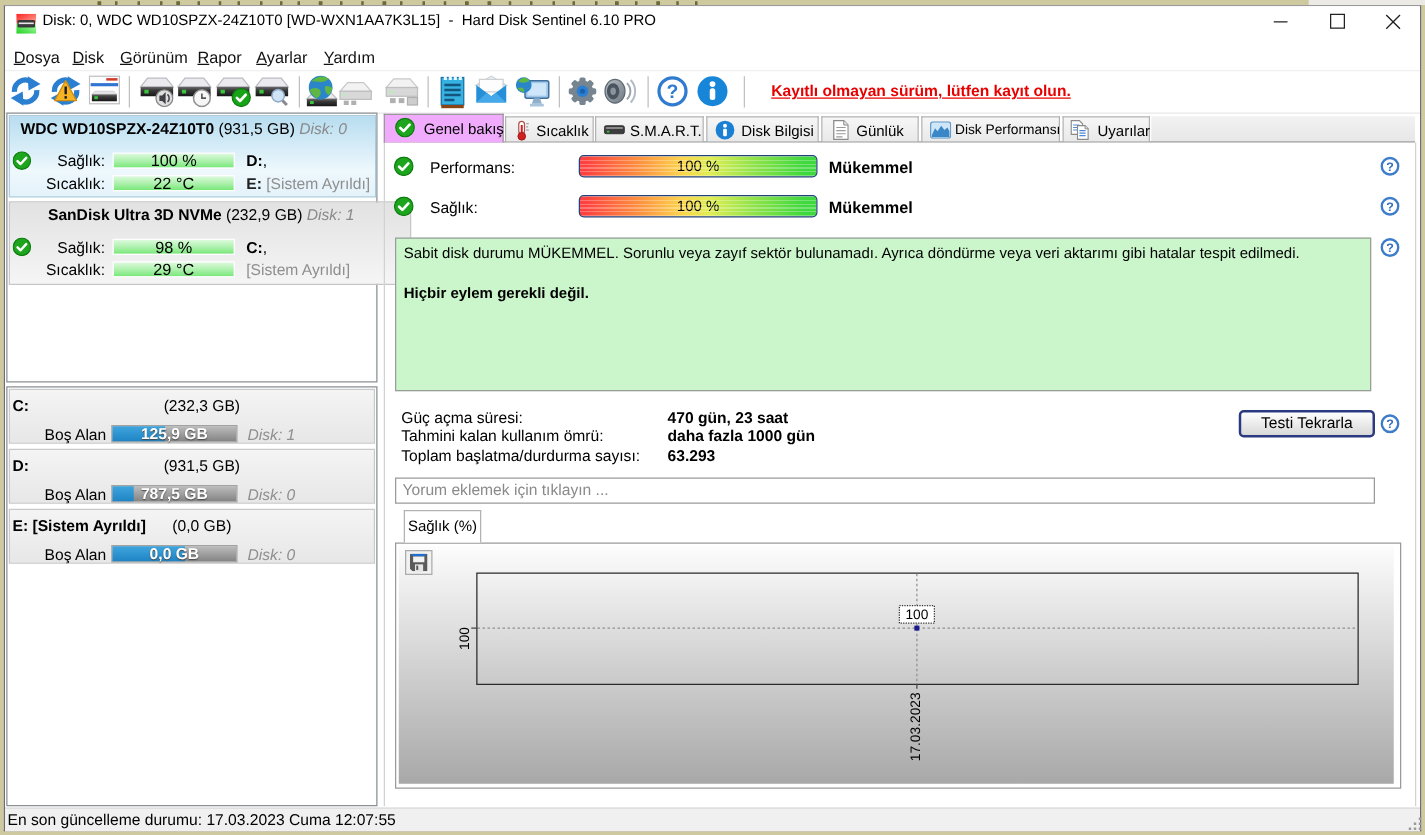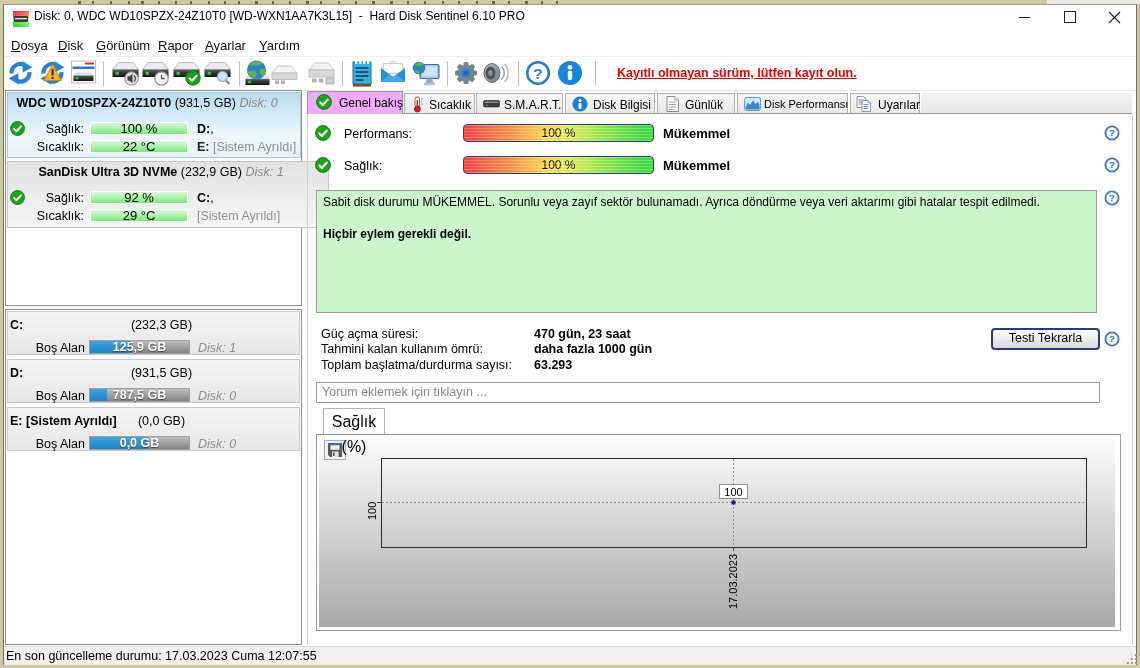--- a/index.html
+++ b/index.html
@@ -49,21 +49,21 @@
   .rowlabel{position:absolute;left:33px;white-space:nowrap;}
   .ratebar{position:absolute;left:152px;width:189px;height:16px;border:1px solid #23427c;border-radius:4px;background:linear-gradient(to right,#fd4040 2%,#fd9140 25%,#fbd44d 43%,#e0ee54 55%,#8ae24a 75%,#3fd83f 95%);text-align:center;font-size:12px;line-height:16px;}
   .ratebar:after{content:"";position:absolute;left:0;top:0;width:100%;height:100%;background:repeating-linear-gradient(to bottom,rgba(255,255,255,.28) 0 1px,rgba(255,255,255,0) 1px 3px);border-radius:3px;}
   .exc{position:absolute;left:352px;font-weight:bold;font-size:13px;}
   .qm{position:absolute;left:793px;width:16px;height:16px;}
   #greenbox{position:absolute;left:5px;top:100px;width:779px;height:121px;background:#cbf6cb;border:1px solid #9c9c9c;font-size:12px;}
   .ilabel{position:absolute;left:10px;white-space:nowrap;}
   .ivalue{position:absolute;left:223px;font-weight:bold;white-space:nowrap;}
   #testbtn{position:absolute;left:680px;top:238px;width:105px;height:18px;border:2px solid #2b3a80;border-radius:4px;background:linear-gradient(#fefefe,#d8d8d8);text-align:center;line-height:17px;font-size:12.5px;}
   #comment{position:absolute;left:5px;top:292px;width:777px;height:19px;border:1px solid #9a9a9a;background:#fff;color:#8a8a8a;font-size:12.5px;line-height:19px;padding-left:5px;}
-  #charttab{position:absolute;left:12px;top:318px;width:62px;height:26px;background:#fff;border:1px solid #b2b2b2;border-bottom:none;box-sizing:border-box;text-align:center;font-size:16px;line-height:25px;z-index:2;}
+  #charttab{position:absolute;left:12px;top:318px;width:62px;height:26px;background:#fff;border:1px solid #b2b2b2;border-bottom:none;box-sizing:border-box;text-align:center;font-size:12px;line-height:25px;z-index:2;}
   #chartwrap{position:absolute;left:5px;top:344px;width:803px;height:195px;border:1px solid #9a9a9a;background:#fff;}
   #chartpanel{position:absolute;left:2px;top:2px;width:796px;height:190px;background:linear-gradient(#fcfcfc,#a8a8a8);}
   #chartbox{position:absolute;left:62px;top:21px;width:704px;height:88px;border:1px solid #2a2a2a;background:linear-gradient(#f3f3f3,#c9c9c9);}
   .vlabel{position:absolute;transform:rotate(-90deg);transform-origin:0 0;font-size:11px;white-space:nowrap;color:#000;}
   #savebtn{position:absolute;left:5px;top:3px;width:20px;height:18px;border:1px solid #ababab;background:#f1f1f1;}
   
   #status{position:absolute;left:0;top:641px;width:1132px;height:18px;background:#f0f0f0;border-top:1px solid #d9d9d9;font-size:12.5px;color:#000;}
   #status div{position:absolute;left:2px;top:2px;}
   .griddot{position:absolute;width:2px;height:2px;background:#9a9a9a;}
 </style>
@@ -309,21 +309,21 @@
         <div class="gbar" style="top:47px">22 °C</div>
         <div class="drtext gray" style="top:47px"><b style="color:#222">E:</b> [Sistem Ayrıldı]</div>
       </div>
       <div class="dblock" style="top:70px;height:65px;background:linear-gradient(#e2e2e2,#f5f5f5);border:1px solid #c6c6c6;padding-left:28px;">
         <div class="dtitle"><b>SanDisk Ultra 3D NVMe</b> (232,9 GB) <i>Disk: 1</i></div>
         <svg class="abs" style="left:2px;top:28px" width="15" height="15" viewBox="0 0 16 16">
             <circle cx="8" cy="8" r="7.4" fill="#1da51d" stroke="#0e7c0e" stroke-width="1"></circle>
             <path d="M4.3 8.4 L6.9 10.9 L11.7 5.7" stroke="#fff" stroke-width="2.1" fill="none" stroke-linecap="round" stroke-linejoin="round"></path>
           </svg>
         <div class="dlabel" style="top:29px">Sağlık:</div>
-        <div class="gbar" style="top:29px">92 %</div>
+        <div class="gbar" style="top:29px">98 %</div>
         <div class="drtext" style="top:29px"><b>C:</b>,</div>
         <div class="dlabel" style="top:47px">Sıcaklık:</div>
         <div class="gbar" style="top:47px">29 °C</div>
         <div class="drtext gray" style="top:47px">[Sistem Ayrıldı]</div>
       </div>
     </div>
     <div id="leftpanel2" class="lpanel" style="left:1px;top:304px;width:295px;height:334px;">
       <div class="pblock" style="top:1px">
         <div class="ptitle1">C:</div>
           <div class="ptitle2">(232,3 GB)</div>

